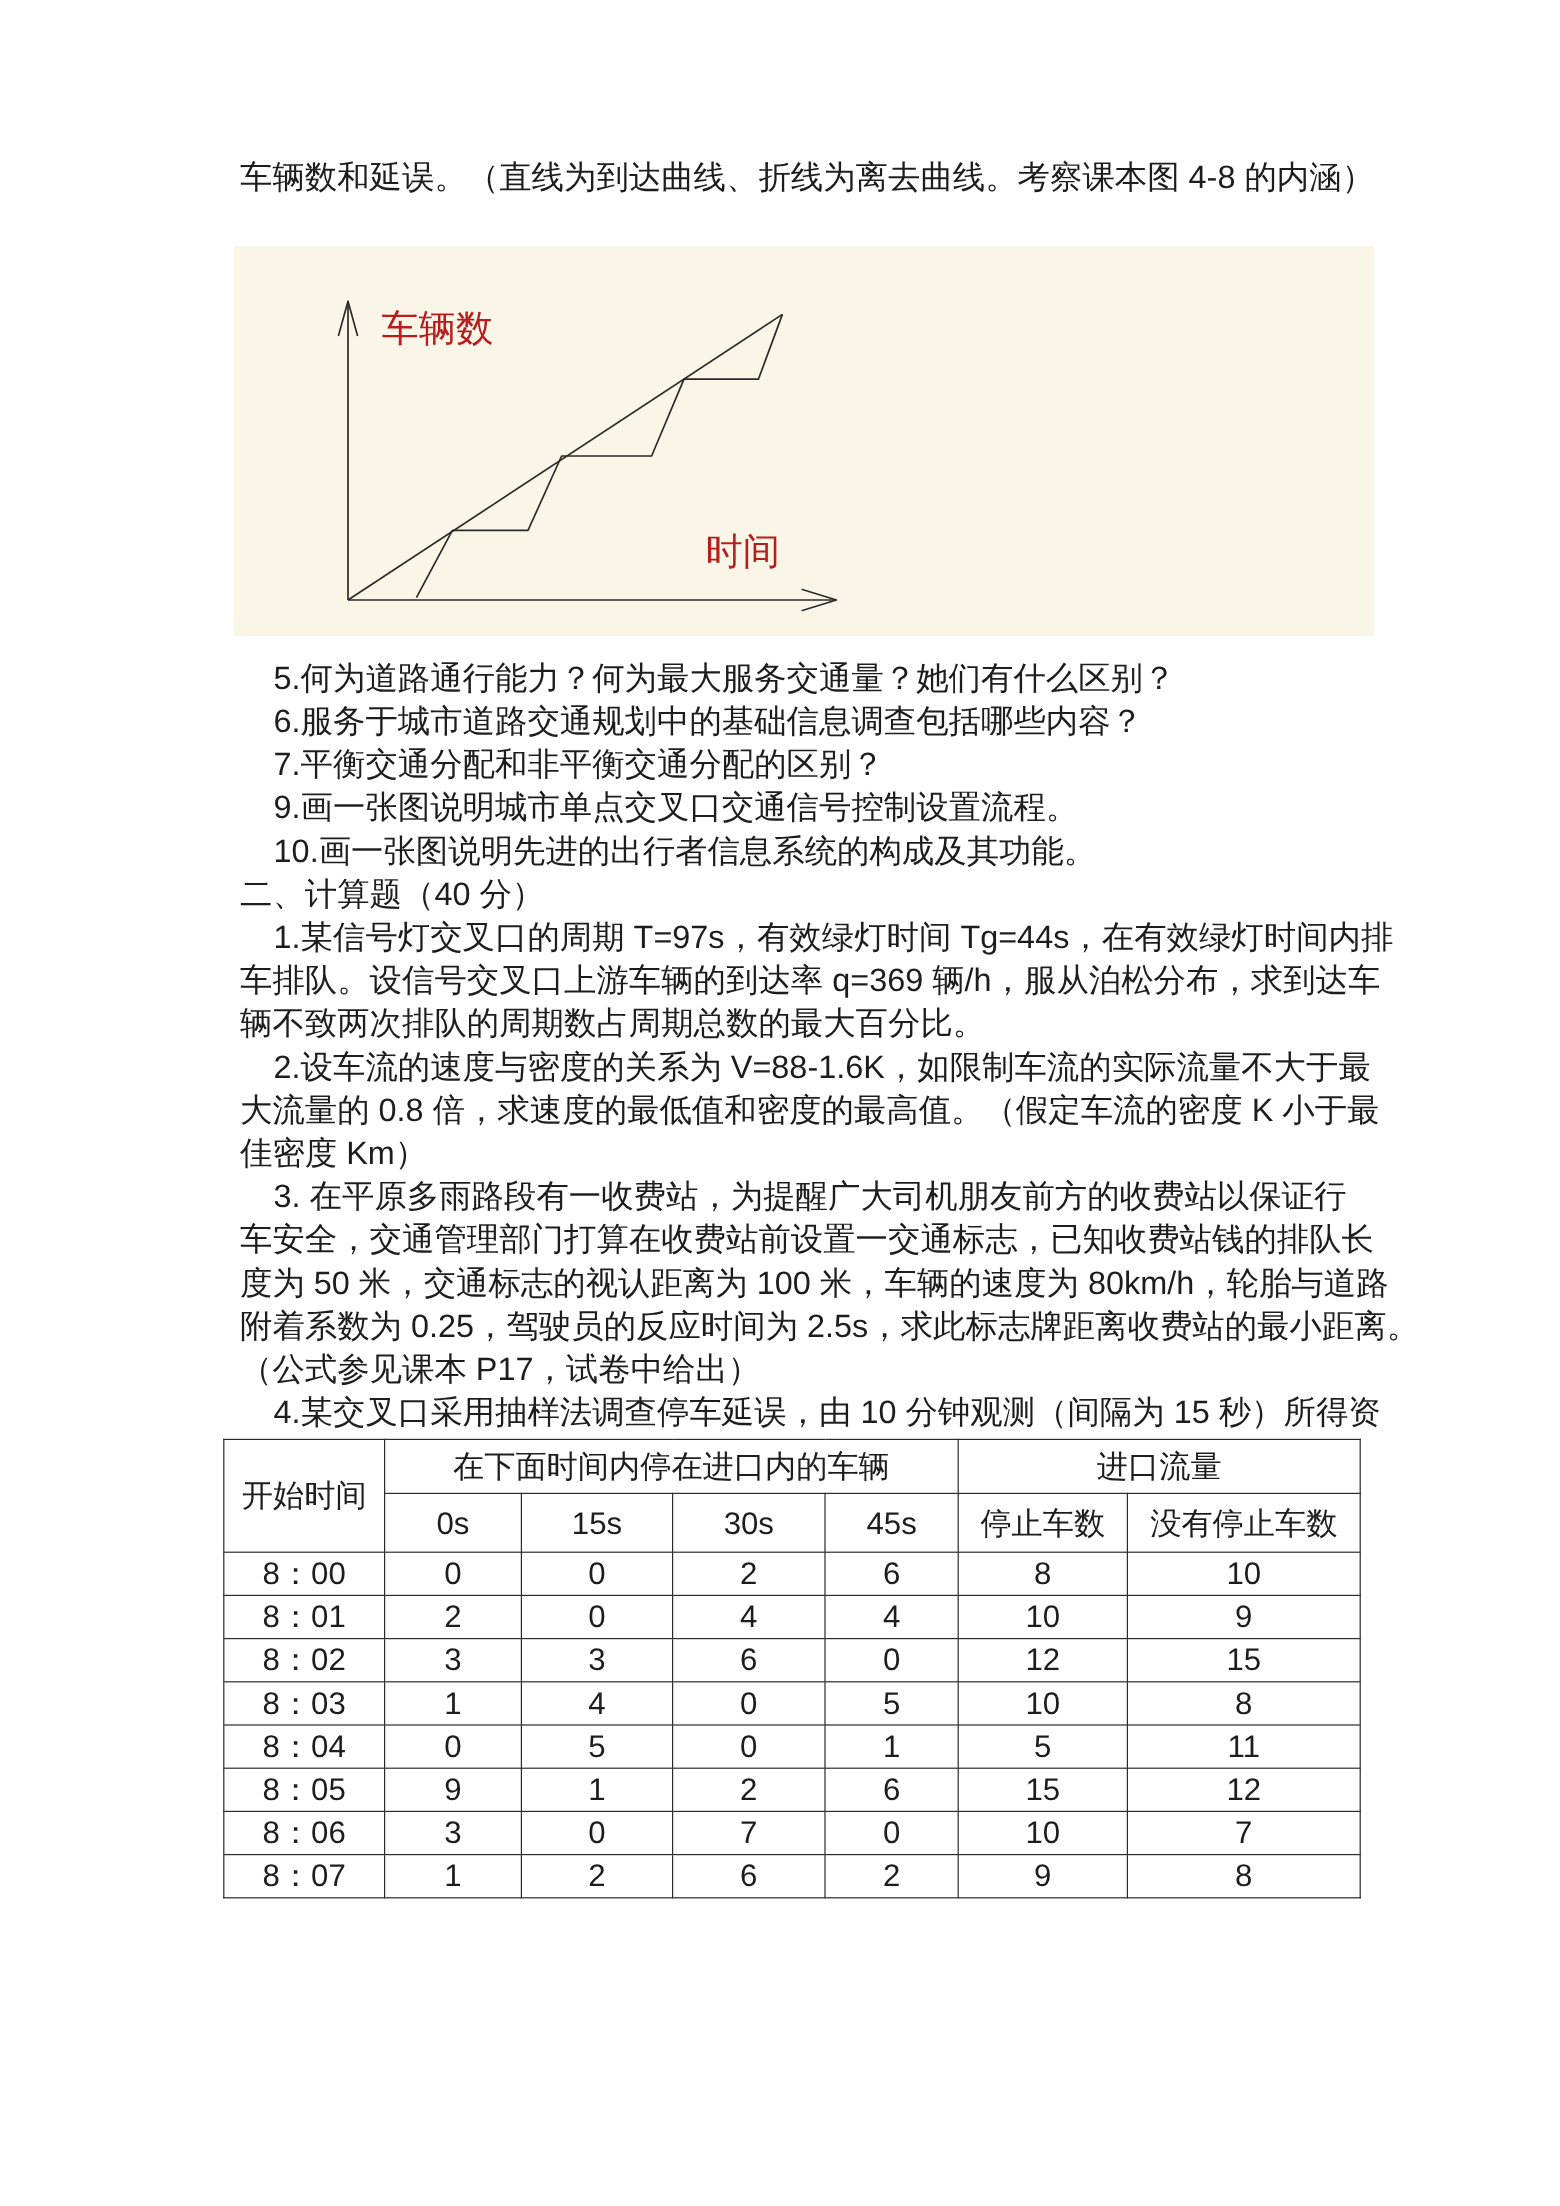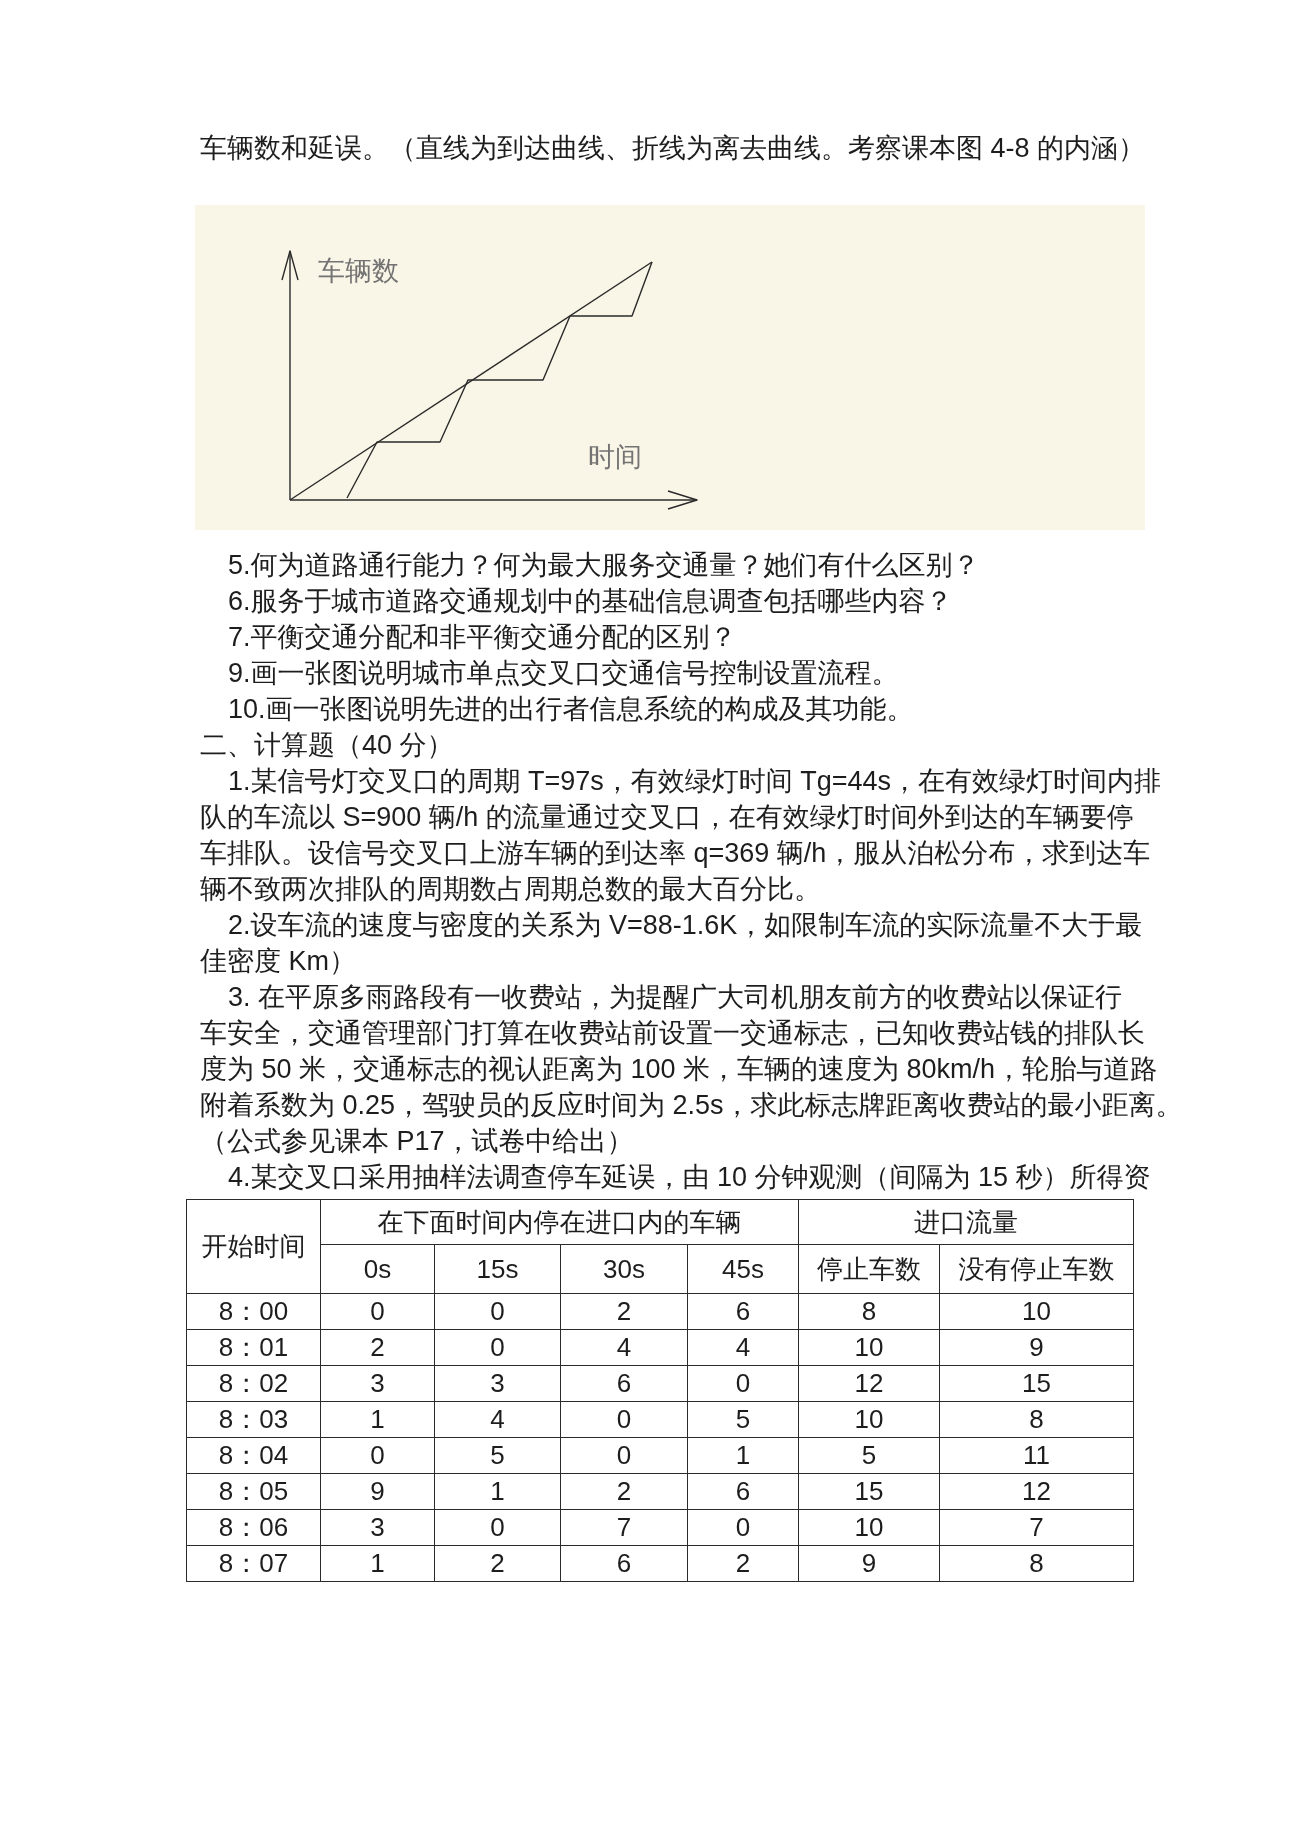--- a/index.html
+++ b/index.html
@@ -22,22 +22,22 @@
   .figure-box {
     position: relative;
     margin-left: -5px;
     margin-top: 39px;
     width: 950px; height: 325px;
     background: #faf6e7;
   }
   .figure-box svg { position: absolute; left: 0; top: 0; }
   .axis-label {
     position: absolute;
-    font-size: 27px;
-    color: #737373;
+    font-size: 31px;
+    color: #b91c1c;
     white-space: nowrap;
   }
   .label-y { left: 123px; top: 48px; }
   .label-x { left: 393px; top: 234px; }
 
   .body-lines { margin-top: 17px; }
   .body-line {
     font-size: 27px;
     line-height: 36px;
     height: 36px;
@@ -88,24 +88,24 @@
     </div>
 
     <div class="body-lines">
         <div class="body-line indent">5.何为道路通行能力？何为最大服务交通量？她们有什么区别？</div>
         <div class="body-line indent">6.服务于城市道路交通规划中的基础信息调查包括哪些内容？</div>
         <div class="body-line indent">7.平衡交通分配和非平衡交通分配的区别？</div>
         <div class="body-line indent">9.画一张图说明城市单点交叉口交通信号控制设置流程。</div>
         <div class="body-line indent">10.画一张图说明先进的出行者信息系统的构成及其功能。</div>
         <div class="body-line">二、计算题（40 分）</div>
         <div class="body-line indent">1.某信号灯交叉口的周期 T=97s，有效绿灯时间 Tg=44s，在有效绿灯时间内排</div>
-        <div class="body-line">队的车流以 S=900 辆/h 的流量通过交叉口，在有效绿灯时间外到达的车辆要停</div>
         <div class="body-line">车排队。设信号交叉口上游车辆的到达率 q=369 辆/h，服从泊松分布，求到达车</div>
         <div class="body-line">辆不致两次排队的周期数占周期总数的最大百分比。</div>
         <div class="body-line indent">2.设车流的速度与密度的关系为 V=88-1.6K，如限制车流的实际流量不大于最</div>
+        <div class="body-line">大流量的 0.8 倍，求速度的最低值和密度的最高值。（假定车流的密度 K 小于最</div>
         <div class="body-line">佳密度 Km）</div>
         <div class="body-line indent">3. 在平原多雨路段有一收费站，为提醒广大司机朋友前方的收费站以保证行</div>
         <div class="body-line">车安全，交通管理部门打算在收费站前设置一交通标志，已知收费站钱的排队长</div>
         <div class="body-line">度为 50 米，交通标志的视认距离为 100 米，车辆的速度为 80km/h，轮胎与道路</div>
         <div class="body-line">附着系数为 0.25，驾驶员的反应时间为 2.5s，求此标志牌距离收费站的最小距离。</div>
         <div class="body-line">（公式参见课本 P17，试卷中给出）</div>
         <div class="body-line indent">4.某交叉口采用抽样法调查停车延误，由 10 分钟观测（间隔为 15 秒）所得资</div>
       </div>
 
     <table class="delay-table">

